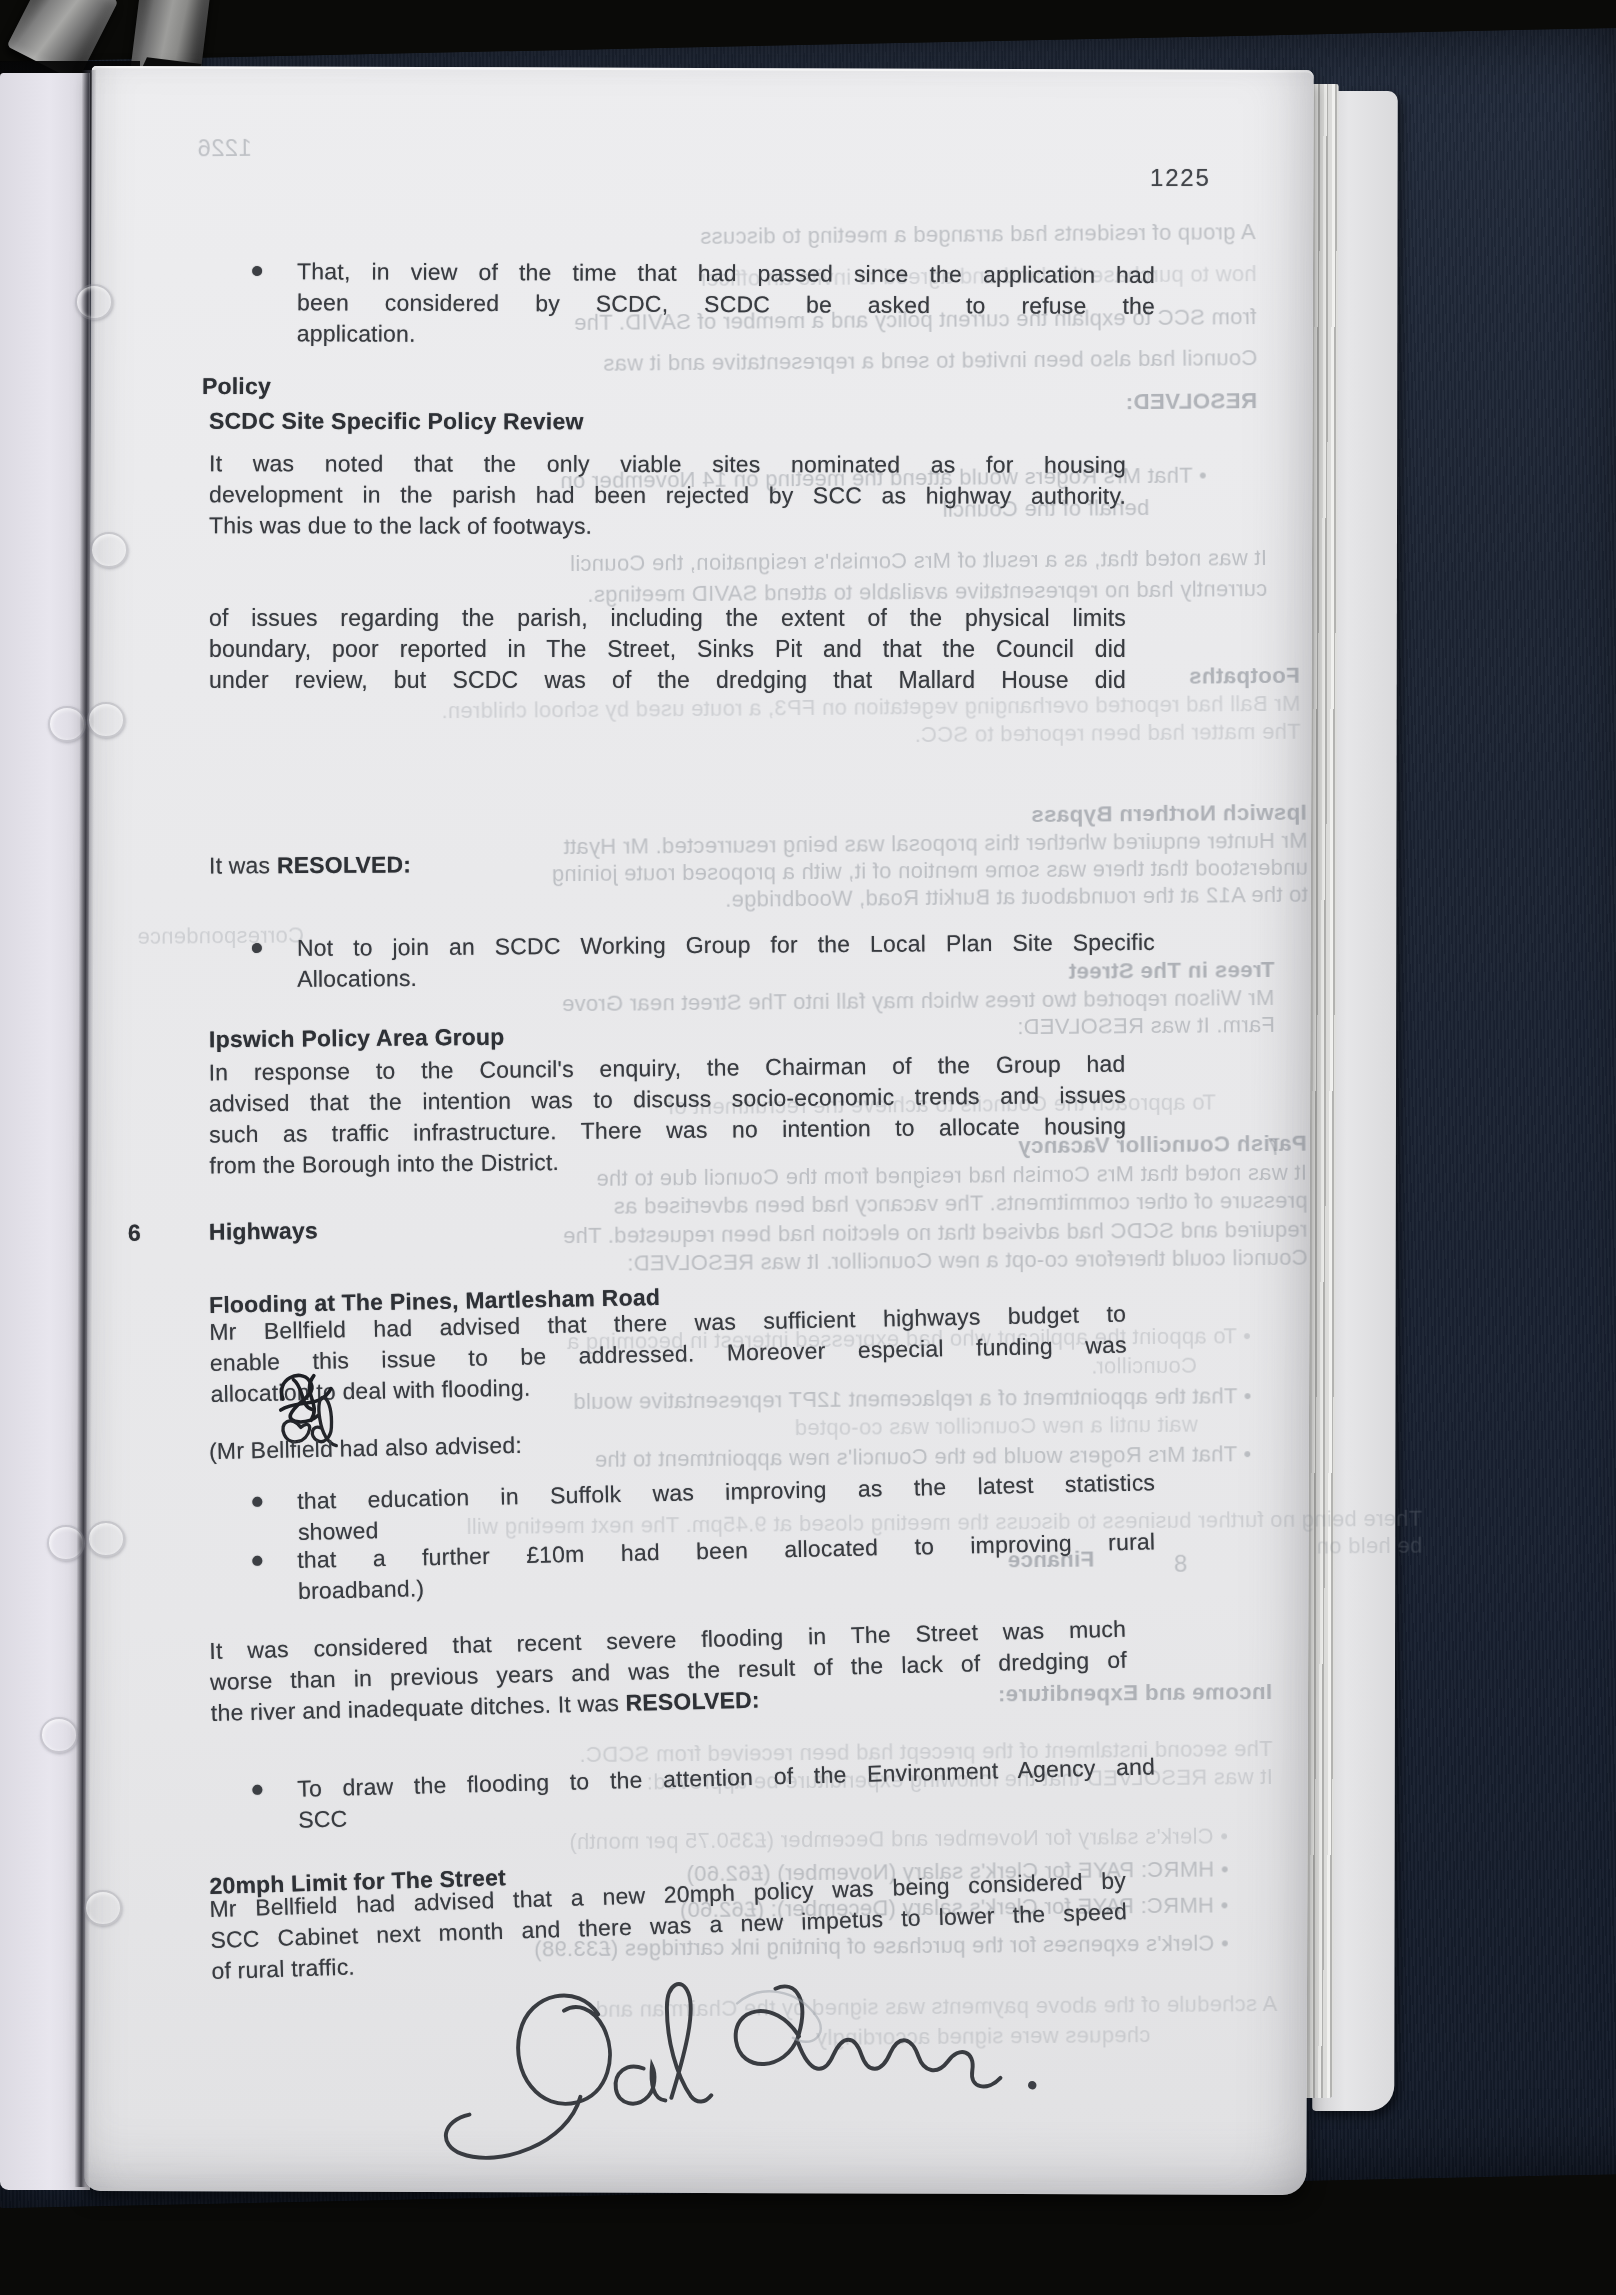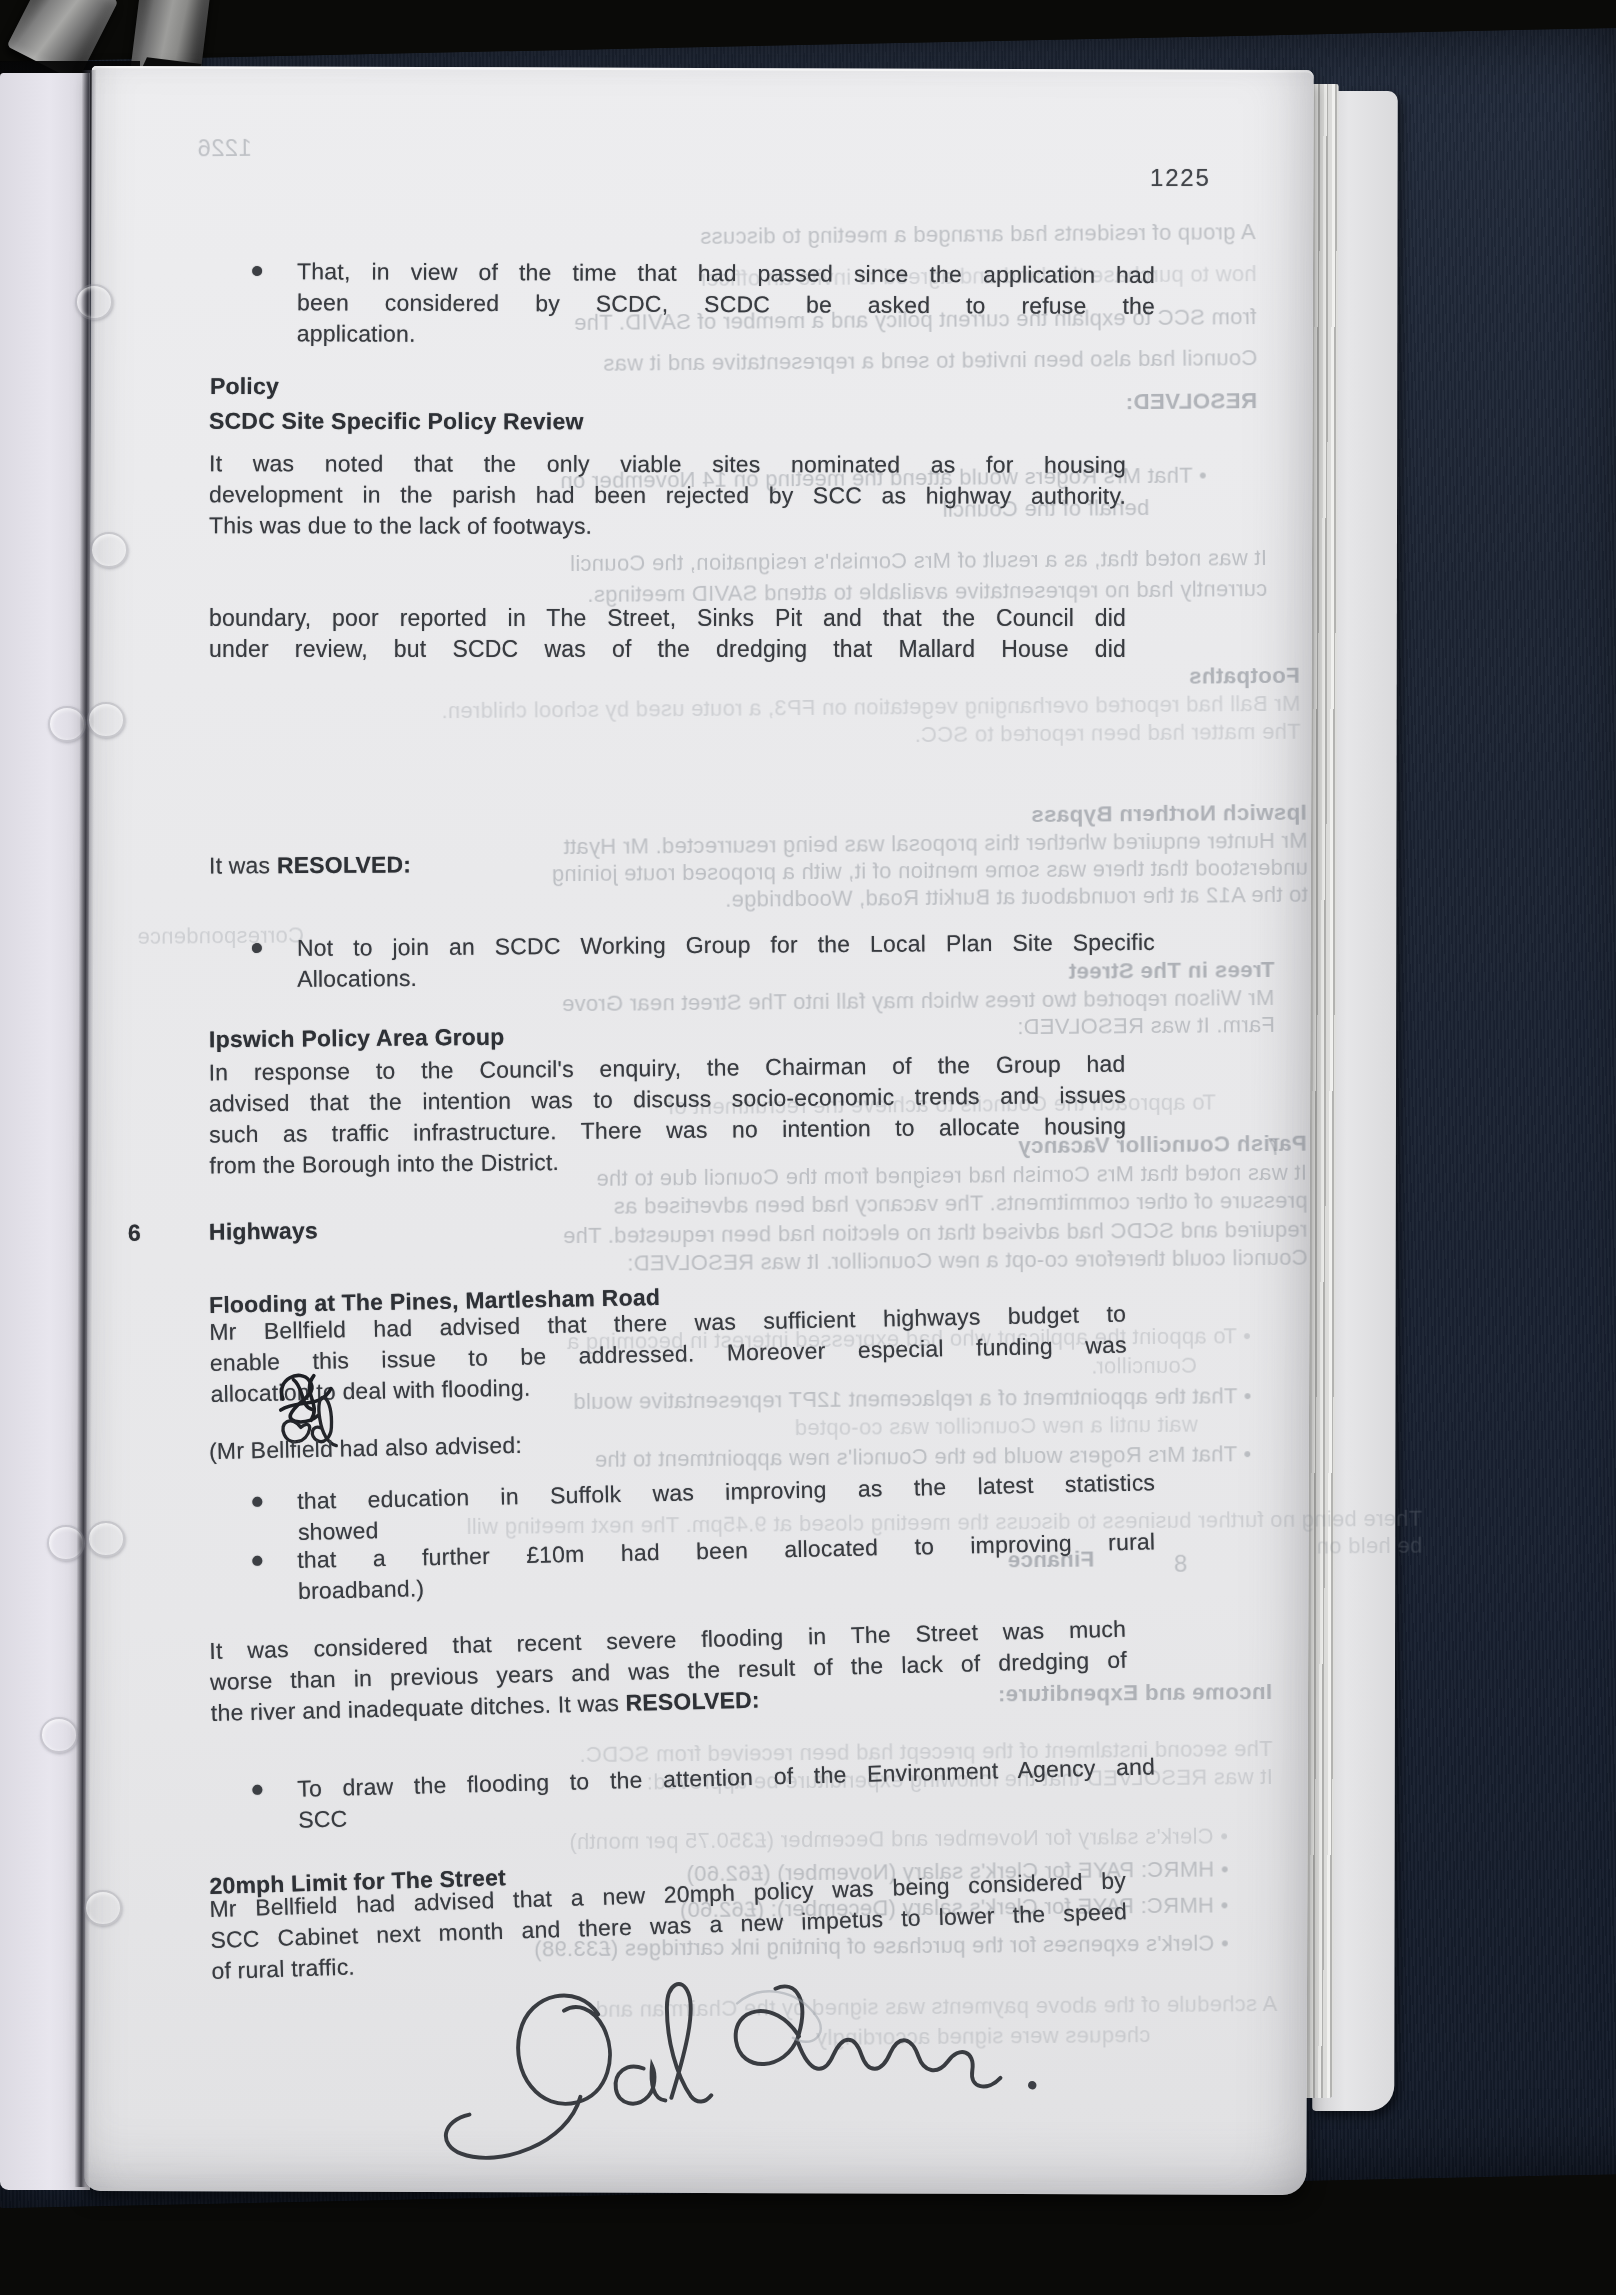--- a/index.html
+++ b/index.html
@@ -153,31 +153,32 @@
 
     <div class="blk pageno" style="left:1150px;top:162px">1225</div>
 
     <div class="blk bull" style="left:251px;top:258px;transform:rotate(.25deg)">
       <span class="dot"></span>
       <div class="jl">That, in view of the time that had passed since the application had</div>
       <div class="jl">been considered by SCDC, SCDC be asked to refuse the</div>
       <div>application.</div>
     </div>
 
-    <div class="blk hd" style="left:210px;top:371px;transform:rotate(.15deg)">Policy</div>
+    <div class="blk hd" style="left:202px;top:371px;transform:rotate(.15deg)">Policy</div>
 
     <div class="blk hd" style="left:209px;top:406px;transform:rotate(.1deg)">SCDC Site Specific Policy Review</div>
 
     <div class="blk w" style="left:209px;top:449px;transform:rotate(.1deg)">
       <div class="jl">It was noted that the only viable sites nominated as for housing</div>
       <div class="jl">development in the parish had been rejected by SCC as highway authority.</div>
       <div>This was due to the lack of footways.</div>
     </div>
 
     <div class="blk w" style="left:209px;top:603px">
+      <div class="jl">of issues regarding the parish, including the extent of the physical limits</div>
       <div class="jl">boundary, poor reported in The Street, Sinks Pit and that the Council did</div>
       <div class="jl">under review, but SCDC was of the dredging that Mallard House did</div>
     </div>
 
     <div class="blk" style="left:209px;top:850px;transform:rotate(-.3deg)">
       <span>It was </span><b>RESOLVED</b><b>:</b>
     </div>
 
     <div class="blk bull" style="left:251px;top:930px;transform:rotate(-.4deg)">
       <span class="dot"></span>

